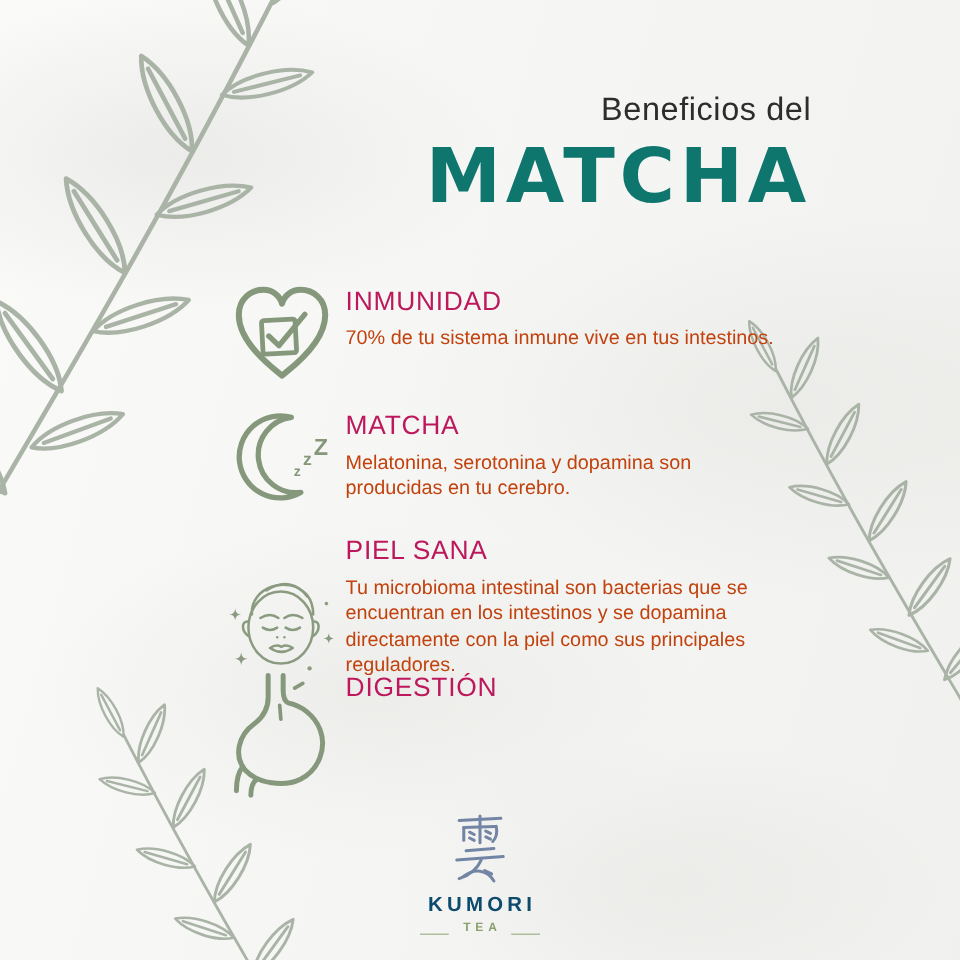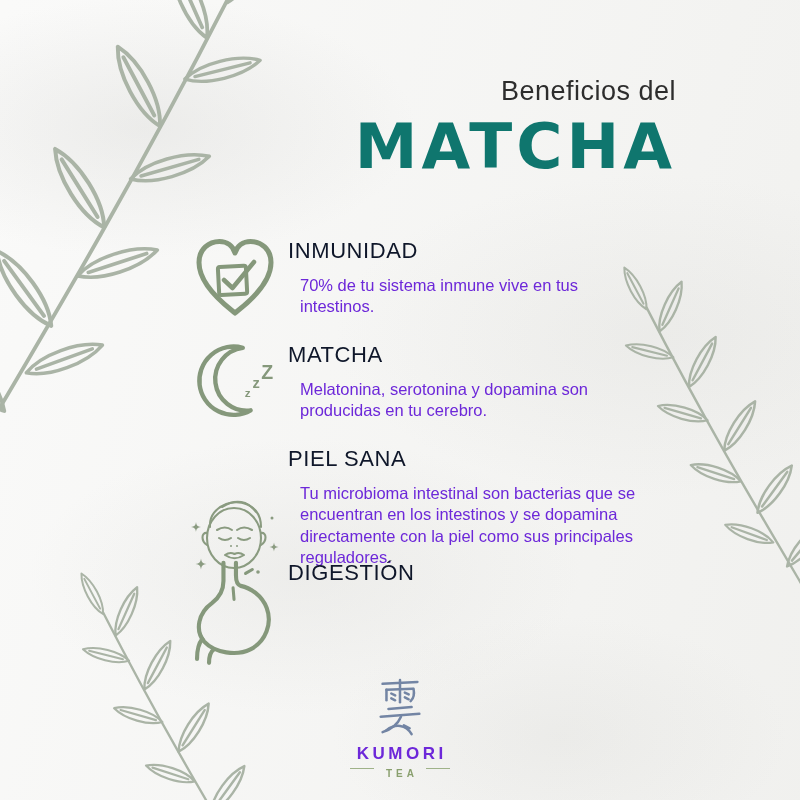--- a/index.html
+++ b/index.html
@@ -29,37 +29,37 @@
   .main-title{
     font-family:"DejaVu Sans","Liberation Sans",sans-serif;
     font-size:63px;font-weight:800;color:#0f766e;letter-spacing:4px;
     margin:8px 0 0 0;line-height:1;
   }
 
   .section{position:absolute;left:186px;display:flex;align-items:flex-start;}
   .section .icon-box{width:98px;flex:0 0 98px;display:flex;justify-content:center;}
   .section .text-box{margin-left:4px;width:372px;}
   .section h2{
-    margin:2px 0 9px 0;font-size:22px;font-weight:500;color:#0f172a;
+    margin:2px 0 9px 0;font-size:22px;font-weight:500;color:#be185d;
     letter-spacing:.6px;line-height:1.15;
   }
-  .section p{margin:12px;font-size:16.5px;line-height:1.28;color:#6d28d9;}
+  .section p{margin:0;font-size:16.5px;line-height:1.28;color:#c2410c;}
   .sec-1{top:236px;}
   .sec-2{top:340px;}
   .sec-3{top:444px;align-items:flex-end;}
   .sec-4{top:558px;justify-content:space-between;}
 
   .footer{position:absolute;left:0;top:676px;width:800px;text-align:center;}
   .kanji-wrap{display:flex;justify-content:center;}
   .brand-name{
-    margin-top:4px;font-size:17px;font-weight:600;color:#6d28d9;
+    margin-top:4px;font-size:17px;font-weight:600;color:#0c4a6e;
     letter-spacing:3.5px;text-indent:3.5px;
   }
   .brand-sub-row{
-    margin-top:4px;display:flex;align-items:flex-start;justify-content:center;gap:8px;
+    margin-top:4px;display:flex;align-items:flex-end;justify-content:center;gap:8px;
   }
   .brand-sub-row .rule{width:24px;height:1px;background:#9fb289;}
   .brand-sub{font-size:10px;font-weight:600;color:#8aa06f;letter-spacing:4px;text-indent:4px;}
 </style>
 </head>
 <body>
 
 <div class="canvas">
   <div class="texture"></div>
 

